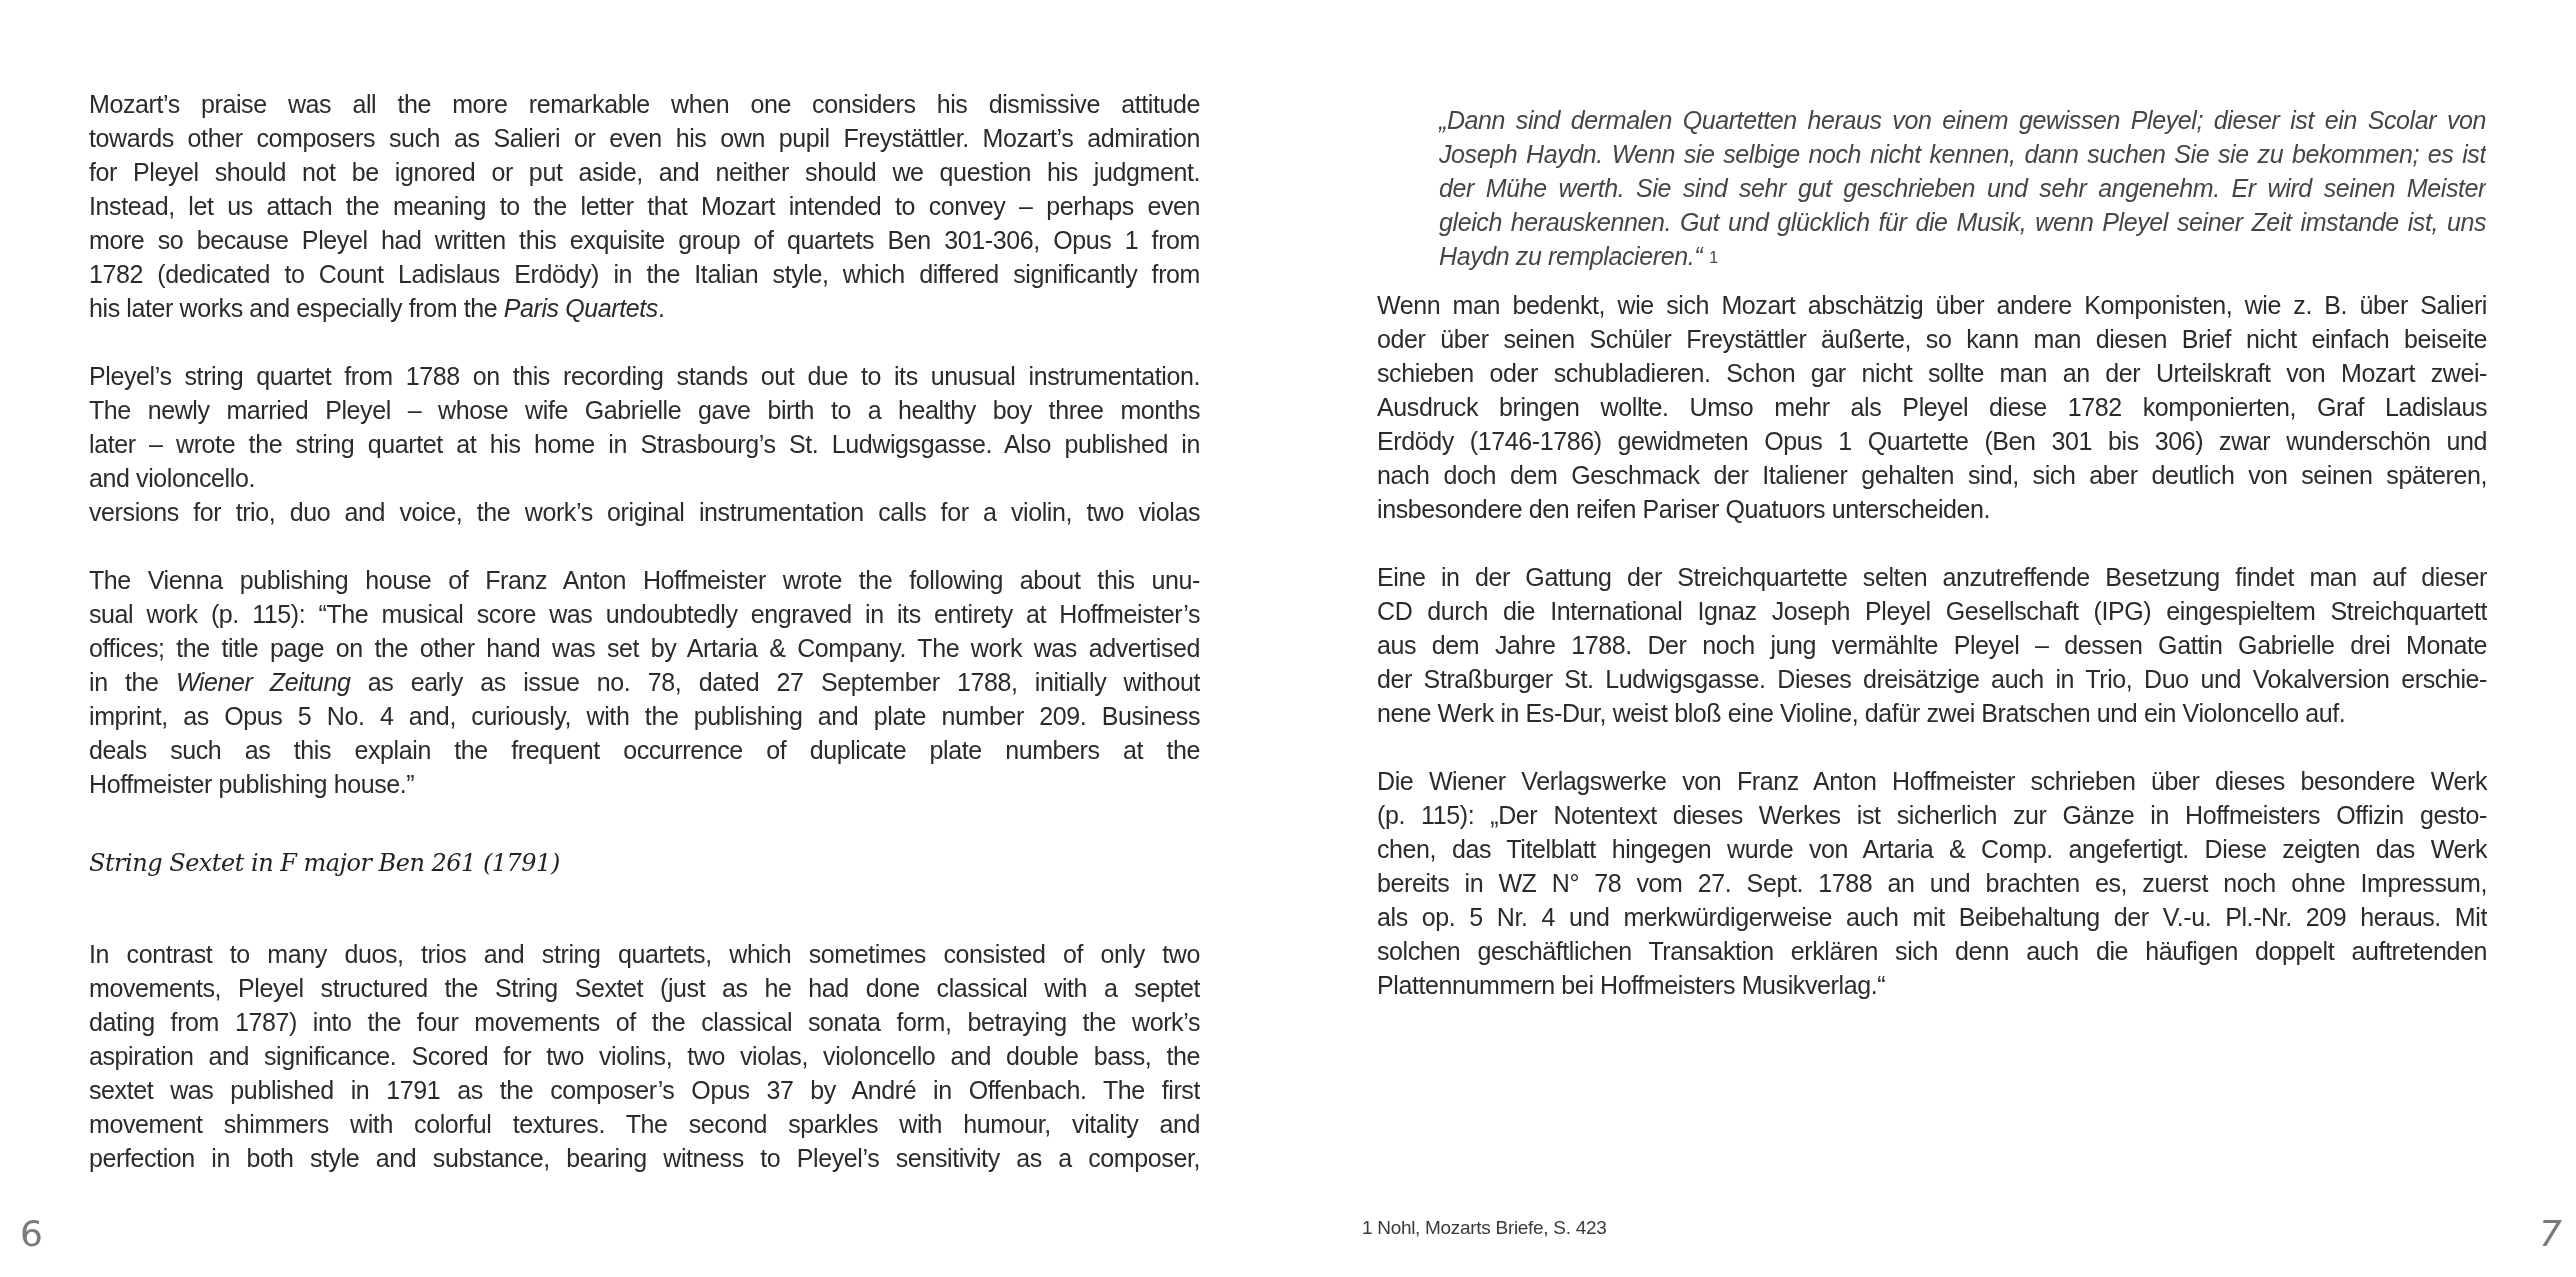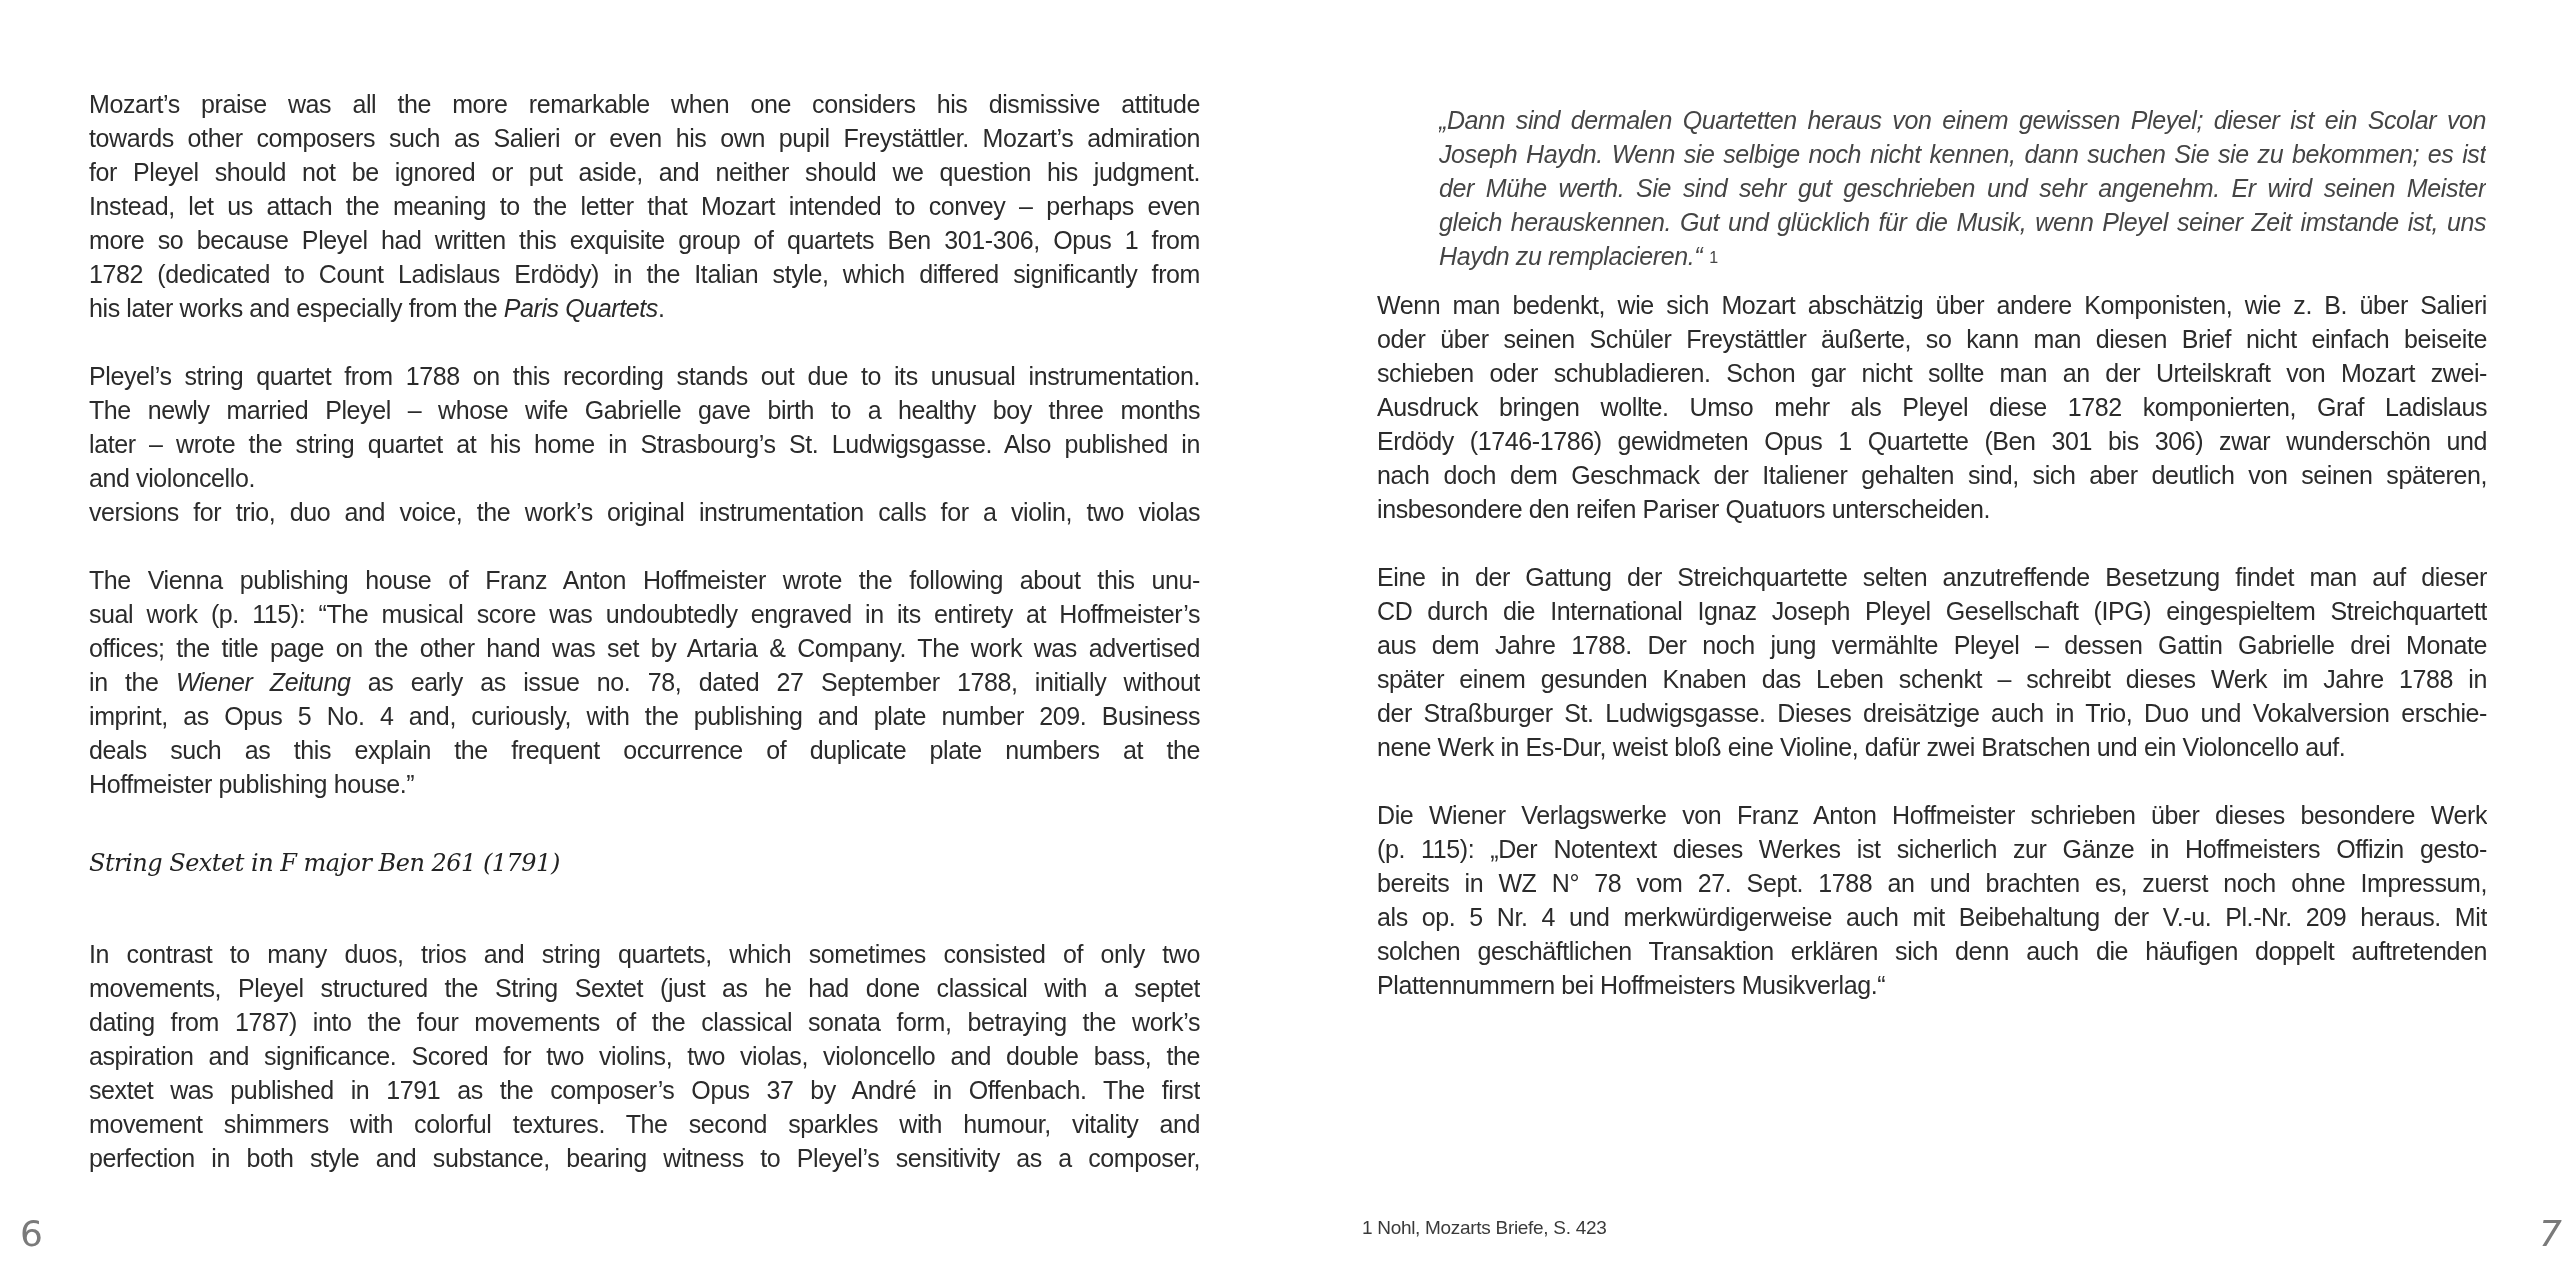--- a/index.html
+++ b/index.html
@@ -86,28 +86,28 @@
     <span class="line j">Ausdruck bringen wollte. Umso mehr als Pleyel diese 1782 komponierten, Graf Ladislaus</span>
     <span class="line j">Erdödy (1746-1786) gewidmeten Opus 1 Quartette (Ben 301 bis 306) zwar wunderschön und</span>
     <span class="line j">nach doch dem Geschmack der Italiener gehalten sind, sich aber deutlich von seinen späteren,</span>
     <span class="line"><span class="inner">insbesondere den reifen Pariser Quatuors unterscheiden.</span></span>
   </div>
 
   <div class="para">
     <span class="line j">Eine in der Gattung der Streichquartette selten anzutreffende Besetzung findet man auf dieser</span>
     <span class="line j">CD durch die International Ignaz Joseph Pleyel Gesellschaft (IPG) eingespieltem Streichquartett</span>
     <span class="line j">aus dem Jahre 1788. Der noch jung vermählte Pleyel – dessen Gattin Gabrielle drei Monate</span>
-    <span class="line j">später einem gesunden Knaben das Leben schenkt – schreibt dieses Werk im Jahre 1788 in</span>
     <span class="line j">der Straßburger St. Ludwigsgasse. Dieses dreisätzige auch in Trio, Duo und Vokalversion erschie-</span>
     <span class="line"><span class="inner">nene Werk in Es-Dur, weist bloß eine Violine, dafür zwei Bratschen und ein Violoncello auf.</span></span>
   </div>
 
   <div class="para">
     <span class="line j">Die Wiener Verlagswerke von Franz Anton Hoffmeister schrieben über dieses besondere Werk</span>
     <span class="line j">(p. 115): „Der Notentext dieses Werkes ist sicherlich zur Gänze in Hoffmeisters Offizin gesto-</span>
+    <span class="line j">chen, das Titelblatt hingegen wurde von Artaria &amp; Comp. angefertigt. Diese zeigten das Werk</span>
     <span class="line j">bereits in WZ N° 78 vom 27. Sept. 1788 an und brachten es, zuerst noch ohne Impressum,</span>
     <span class="line j">als op. 5 Nr. 4 und merkwürdigerweise auch mit Beibehaltung der V.-u. Pl.-Nr. 209 heraus. Mit</span>
     <span class="line j">solchen geschäftlichen Transaktion erklären sich denn auch die häufigen doppelt auftretenden</span>
     <span class="line"><span class="inner">Plattennummern bei Hoffmeisters Musikverlag.“</span></span>
   </div>
 </div>
 
 <div class="footnote">1 Nohl, Mozarts Briefe, S. 423</div>
 <div class="pnum pnum-right">7</div>
 

